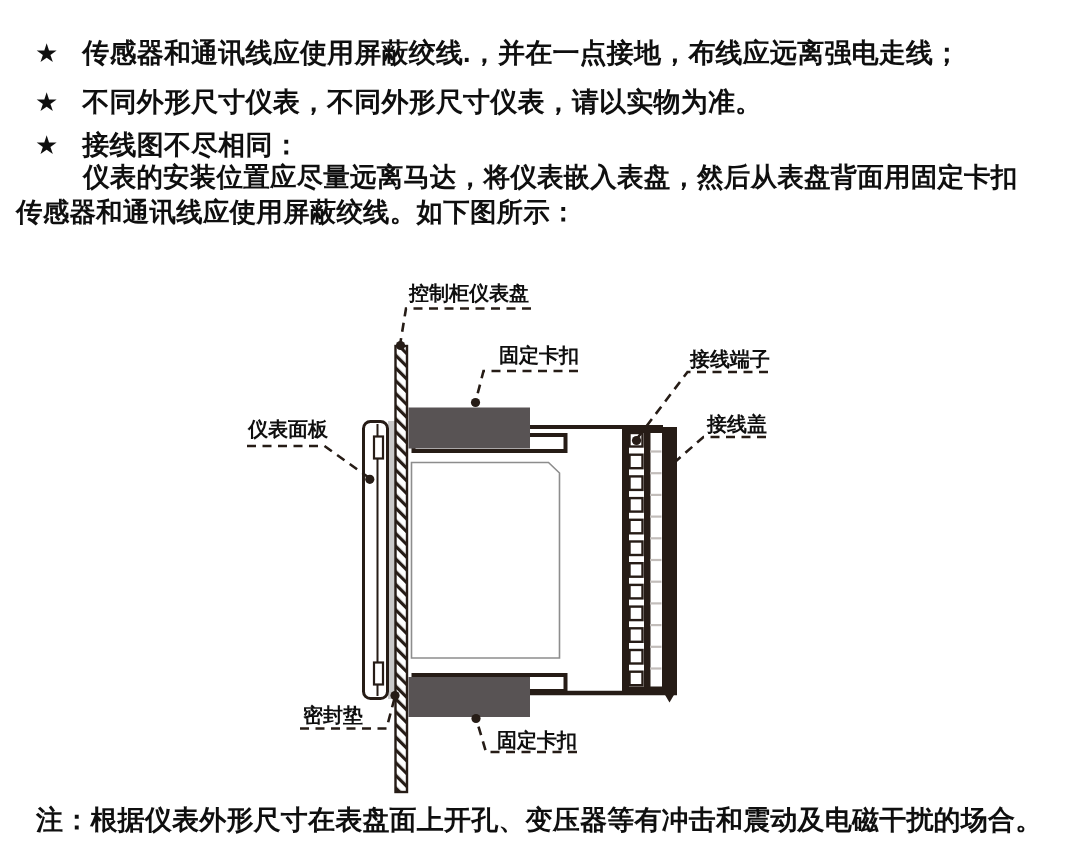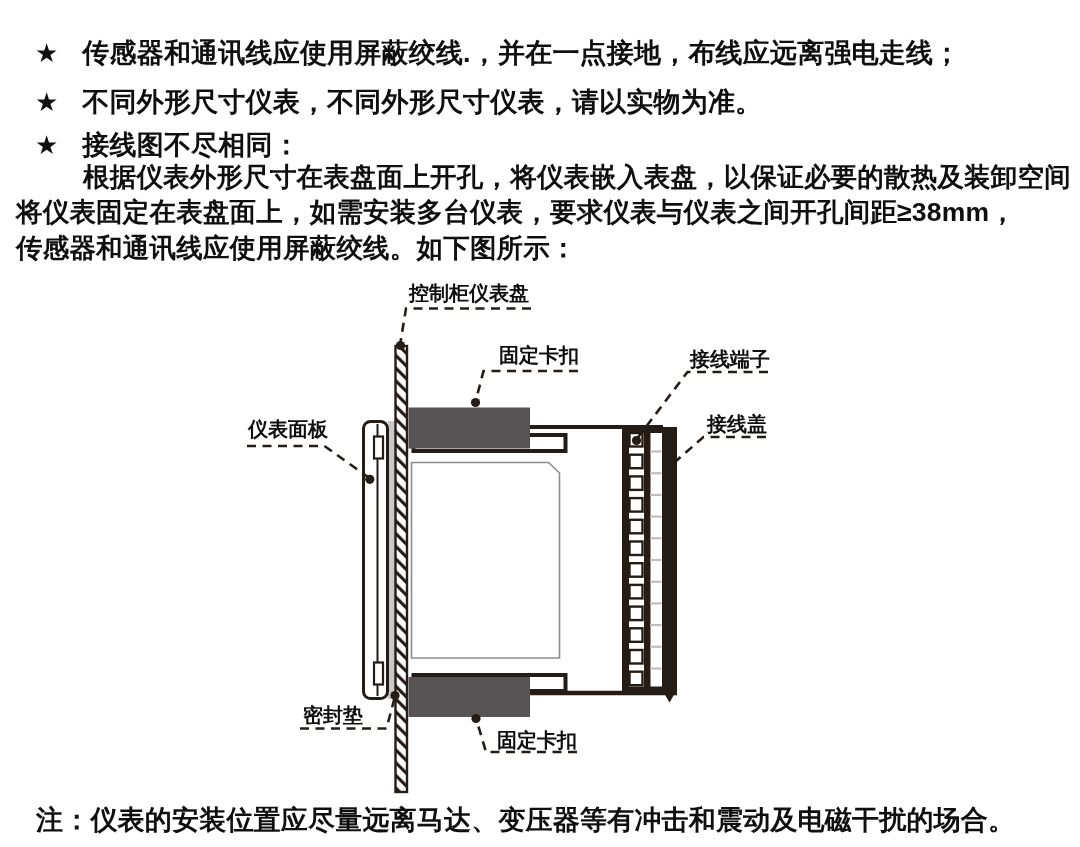--- a/index.html
+++ b/index.html
@@ -37,22 +37,21 @@
   <div class="bullet-row" id="bullet-1">
     <span class="star">★</span>
     <span class="btxt">不同外形尺寸仪表，不同外形尺寸仪表，请以实物为准。</span>
   </div>
   <div class="bullet-row" id="bullet-2">
     <span class="star">★</span>
     <span class="btxt">接线图不尽相同：</span>
   </div>
 
   <div class="para">
-    <div class="pline indent">根据仪表外形尺寸在表盘面上开孔，将仪表嵌入表盘，以保证必要的散热及装卸空间</div>
-    <div class="pline">将仪表固定在表盘面上，如需安装多台仪表，要求仪表与仪表之间开孔间距≥38mm，</div>
+    <div class="pline indent">仪表的安装位置应尽量远离马达，将仪表嵌入表盘，然后从表盘背面用固定卡扣</div>
     <div class="pline">传感器和通讯线应使用屏蔽绞线。如下图所示：</div>
   </div>
 
   <svg class="diagram" viewBox="0 0 1080 847">
     <defs>
       <pattern id="hatch" width="9" height="9" patternUnits="userSpaceOnUse" patternTransform="rotate(-45)">
         <rect width="9" height="9" fill="#ffffff"></rect>
         <rect width="3.2" height="9" fill="#261c16"></rect>
       </pattern>
     </defs>
@@ -140,15 +139,15 @@
 
     <text class="lbl" x="409" y="300">控制柜仪表盘</text>
     <text class="lbl" x="499" y="362">固定卡扣</text>
     <text class="lbl" x="690" y="366">接线端子</text>
     <text class="lbl" x="707" y="431">接线盖</text>
     <text class="lbl" x="248" y="436">仪表面板</text>
     <text class="lbl" x="303" y="722">密封垫</text>
     <text class="lbl" x="497" y="747">固定卡扣</text>
   </svg>
 
-  <div class="note">注：仪表的安装位置应尽量远离马达、变压器等有冲击和震动及电磁干扰的场合。</div>
+  <div class="note">注：根据仪表外形尺寸在表盘面上开孔、变压器等有冲击和震动及电磁干扰的场合。</div>
 
 </div>
 
 </body></html>

